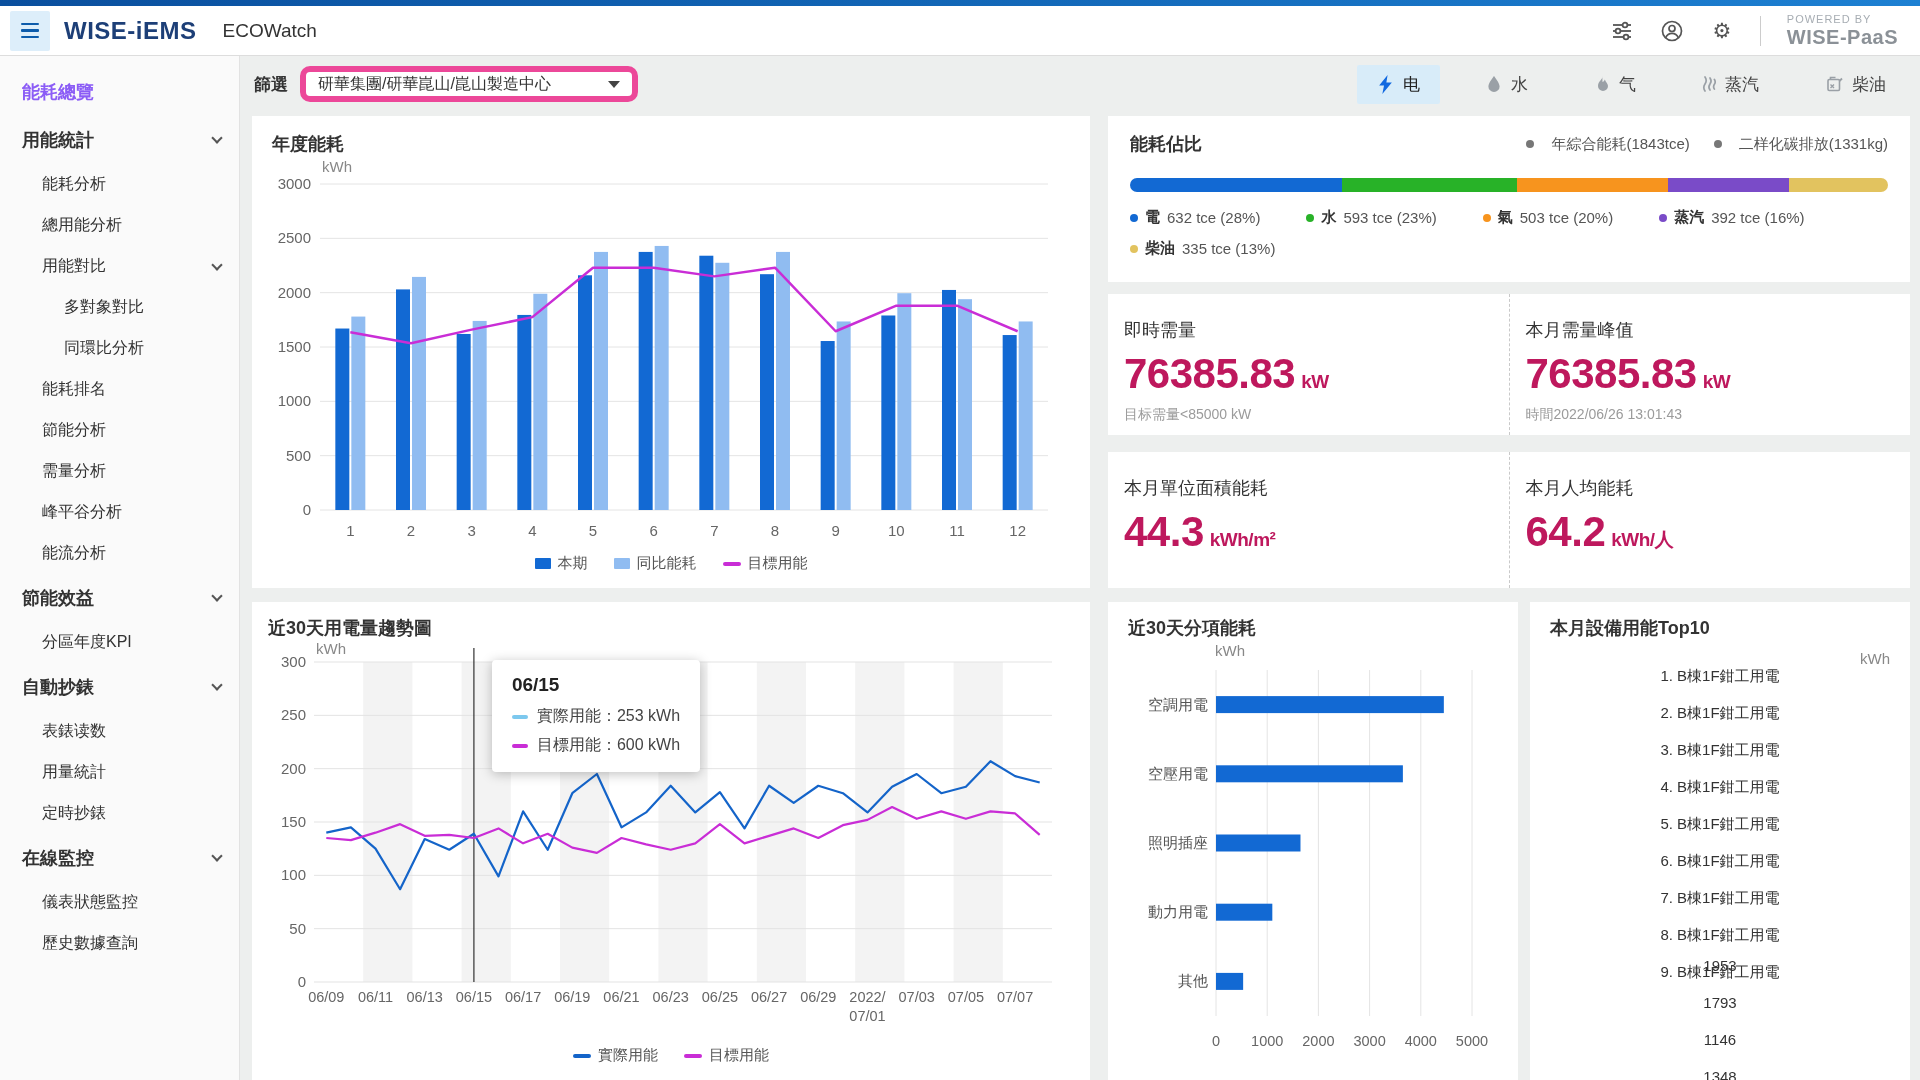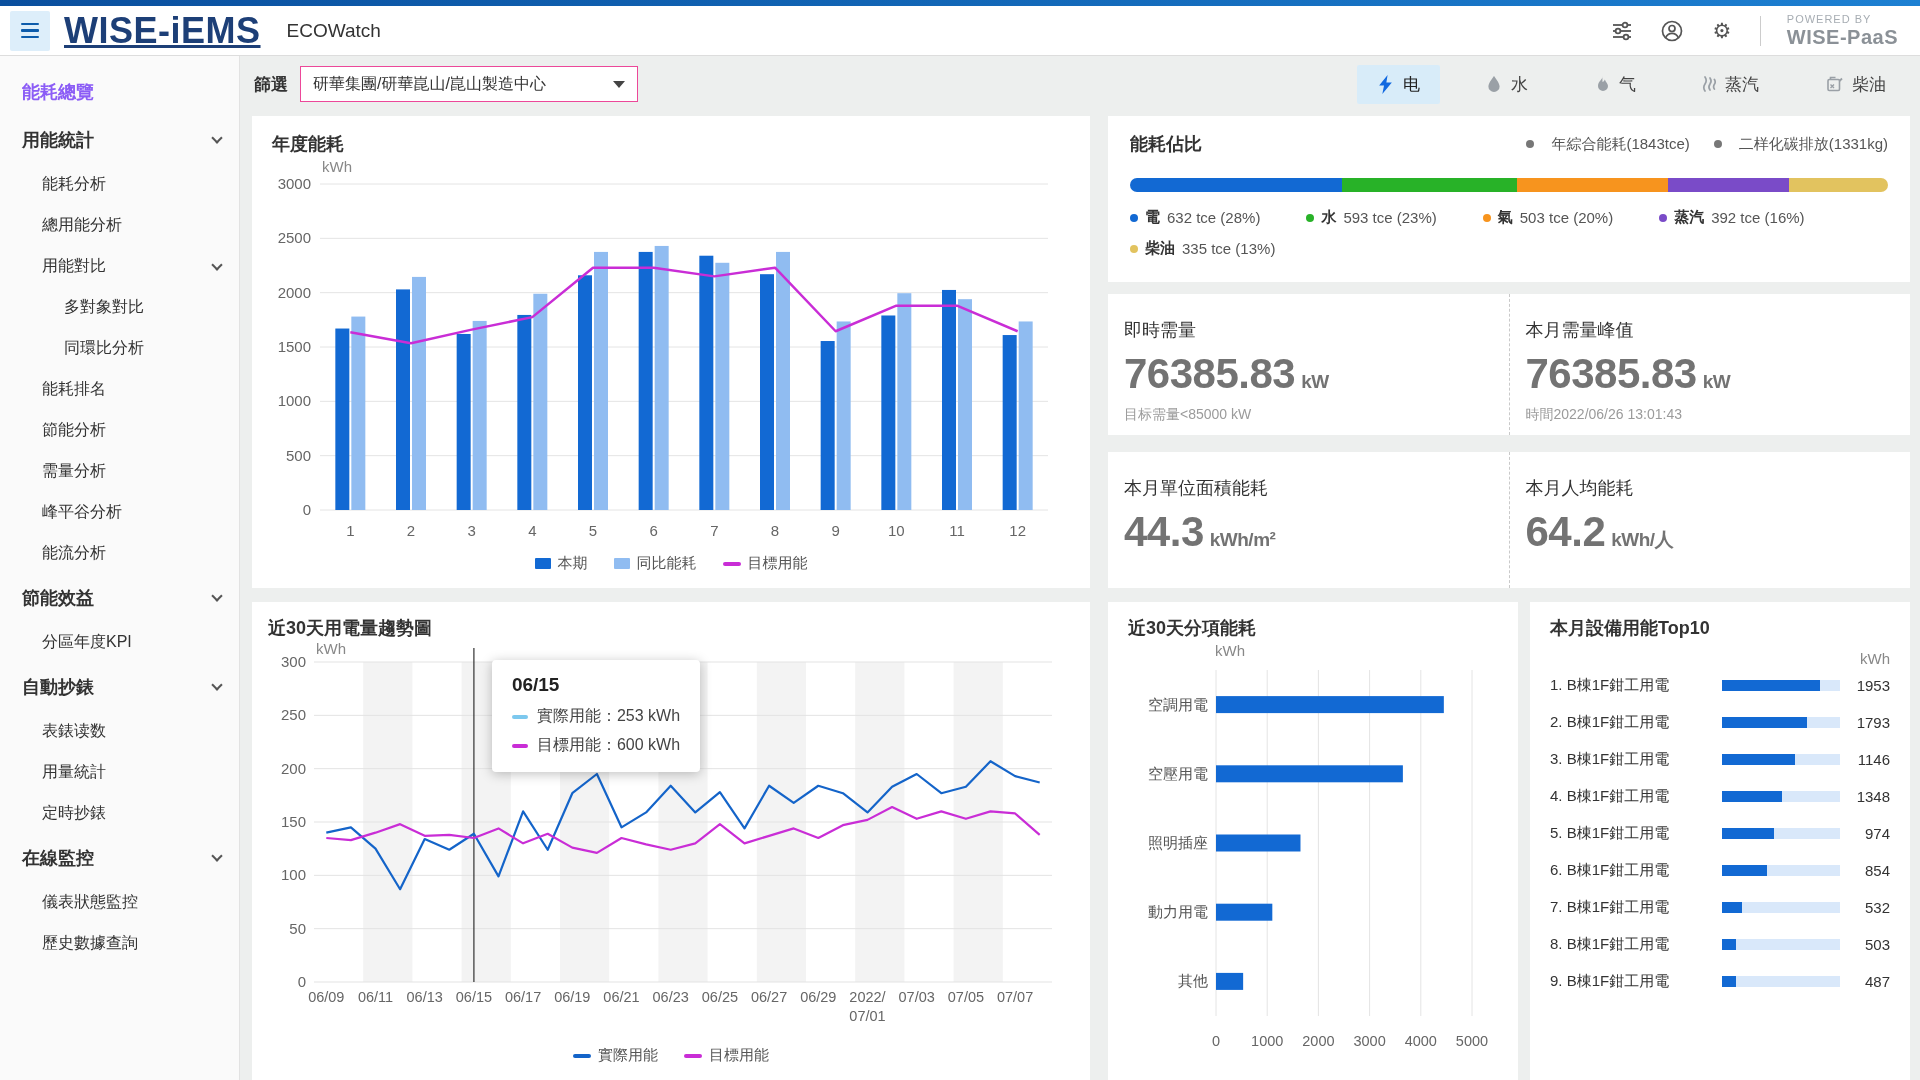--- a/index.html
+++ b/index.html
@@ -6,21 +6,21 @@
   html,body { width:1920px; height:1080px; overflow:hidden;
     font-family:"Liberation Sans","DejaVu Sans",sans-serif; background:#edefee; color:#333; }
 
   
   .top-strip { height:6px; background:linear-gradient(90deg,#0a4f9e 0%,#1164b4 45%,#1d80d2 100%); }
   .topbar { height:50px; background:#fff; display:flex; align-items:center; padding:0 22px 0 10px;
     border-bottom:1px solid #ddd; position:relative; z-index:5; }
   .hamburger { width:40px; height:40px; background:#ddeefa; border:none; border-radius:2px;
     display:flex; flex-direction:column; justify-content:center; gap:4px; align-items:center; cursor:pointer; margin-right:14px;}
   .hamburger span { display:block; width:18px; height:2.5px; background:#0d5cab; border-radius:1px;}
-  .logo { font-size:36px; font-weight:bold; color:#1d3f77; letter-spacing:.5px;text-decoration:underline; }
+  .logo { font-size:24px; font-weight:bold; color:#1d3f77; letter-spacing:.5px; }
   .appname { font-size:19px; color:#333; margin-left:26px; }
   .topbar-right { margin-left:auto; display:flex; align-items:center; gap:26px; }
   .tb-icon { width:24px; height:24px; display:flex; align-items:center; justify-content:center; cursor:pointer; color:#555;}
   .tb-divider { width:1px; height:30px; background:#ccc; }
   .powered { text-align:left; line-height:1.1; }
   .powered .l1 { font-size:11px; color:#a7adb3; letter-spacing:1px; }
   .powered .l2 { font-size:20px; font-weight:bold; color:#8b9197; letter-spacing:.5px;}
 
   
   .layout { display:flex; height:1024px; }
@@ -31,21 +31,21 @@
   .side-item.lvl2 { padding-left:64px; }
   .side-item.active { color:#8b5cf6; }
   .chev { width:8px; height:8px; border-right:2px solid #555; border-bottom:2px solid #555;
     transform:rotate(45deg); margin-left:auto; margin-top:-4px; }
 
   .main { position:relative; flex:1; height:1024px; }
 
   
   .filter-row { position:absolute; left:0; top:0; width:100%; height:56px; display:flex; align-items:center; padding:0 14px;}
   .filter-label { font-size:17px; font-weight:bold; color:#333; margin-right:12px;}
-  .filter-select { width:338px; height:36px; background:#fff; border:1px solid #ec4899; border-radius:0;
+  .filter-select { width:338px; height:36px; background:#fff; border:6px solid #ec4899; border-radius:10px;
     display:flex; align-items:center; padding:0 12px; font-size:16px; color:#333; cursor:pointer;}
   .filter-select .caret { margin-left:auto; width:0; height:0; border-left:6px solid transparent;
     border-right:6px solid transparent; border-top:7px solid #444; }
   .tabs { margin-left:auto; display:flex; align-items:center; gap:26px; }
   .tab { display:flex; align-items:center; gap:9px; padding:8px 20px; font-size:17px; color:#444;
     cursor:pointer; border-radius:2px; }
   .tab.active { background:#d8ecf9; color:#222; }
 
   
   .panel { position:absolute; background:#fff; }
@@ -67,41 +67,41 @@
   .prop-bar div { height:100%; }
   .prop-legend { margin-top:16px; display:flex; flex-wrap:wrap; column-gap:46px; row-gap:12px; font-size:15px;}
   .prop-legend .item { display:flex; align-items:center; gap:7px; }
   .prop-legend .nm { color:#333; font-weight:bold;}
   .prop-legend .vl { color:#555; }
 
   
   .stat-half { flex:1; padding:24px 0 0 16px; position:relative;}
   .stat-half.divide { border-left:1px dashed #c9c9c9; }
   .stat-title { font-size:18px; color:#333; }
-  .stat-value { margin-top:8px; font-size:42px; font-weight:bold; color:#737373; letter-spacing:-.5px;}
+  .stat-value { margin-top:8px; font-size:42px; font-weight:bold; color:#be185d; letter-spacing:-.5px;}
   .stat-unit  { font-size:19px; font-weight:bold; margin-left:6px; }
   .stat-sub   { margin-top:8px; font-size:14px; color:#9b9b9b; }
 
   
   svg text { font-family:"Liberation Sans","DejaVu Sans",sans-serif; }
   .chart-legend { display:flex; justify-content:center; gap:26px; align-items:center; font-size:15px; color:#555; margin-top:2px;}
   .chart-legend .item { display:flex; align-items:center; gap:7px; }
   .sw { width:16px; height:11px; border-radius:1px; }
   .dash { width:18px; height:4px; border-radius:2px; }
 
   
   .tooltip { position:absolute; background:#fff; border-radius:4px; box-shadow:0 2px 12px rgba(0,0,0,.25);
     padding:14px 20px 16px; z-index:8; min-width:196px;}
   .tooltip .tt-title { font-size:19px; font-weight:bold; color:#222; margin-bottom:10px;}
   .tooltip .tt-row { display:flex; align-items:center; gap:9px; font-size:16px; color:#444; margin-top:8px;}
   .tt-dash { width:16px; height:4px; border-radius:2px; flex:none;}
 
   
   .t10-unit { text-align:right; font-size:15px; color:#888; margin-top:10px; }
-  .t10-row { display:flex; align-items:center; height:37px; }
+  .t10-row { display:flex; align-items:center; height:37px;flex-direction:column; }
   .t10-name { flex:0 0 172px; font-size:15px; color:#333; white-space:nowrap; overflow:hidden;}
   .t10-track { flex:0 0 118px; height:11px; background:#d9e8fa; position:relative; }
   .t10-fill { position:absolute; left:0; top:0; bottom:0; background:#1269d3; }
   .t10-val { flex:1; text-align:right; font-size:15px; color:#333; }
 </style>
 </head>
 <body>
 
 <div class="top-strip"></div>
 <header class="topbar">

